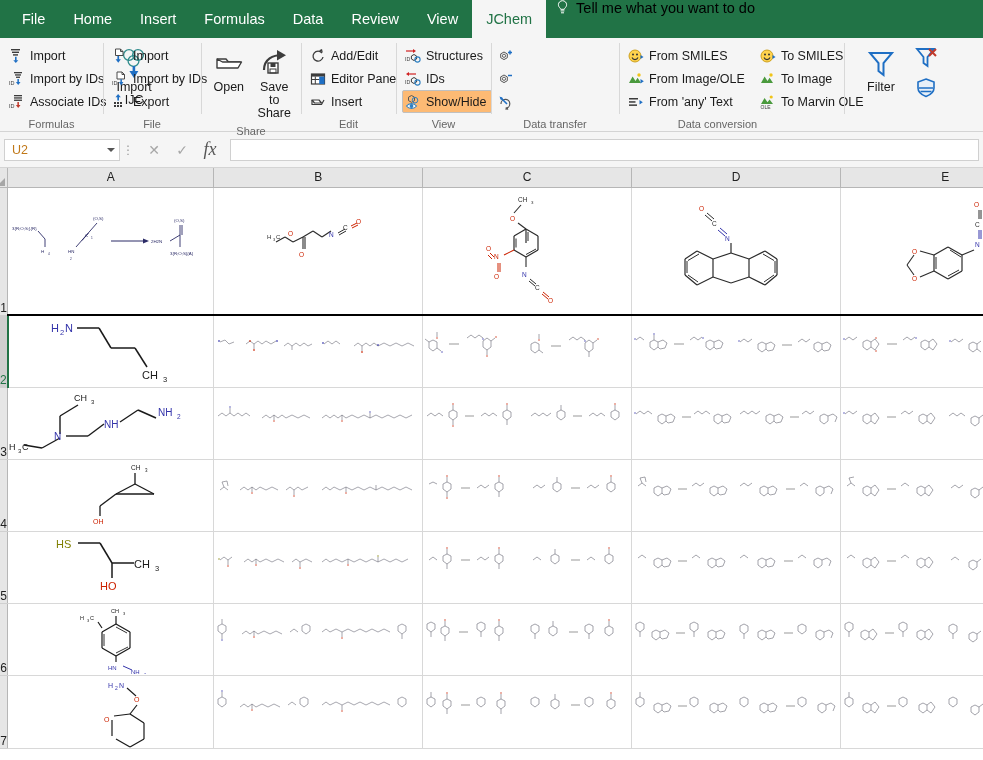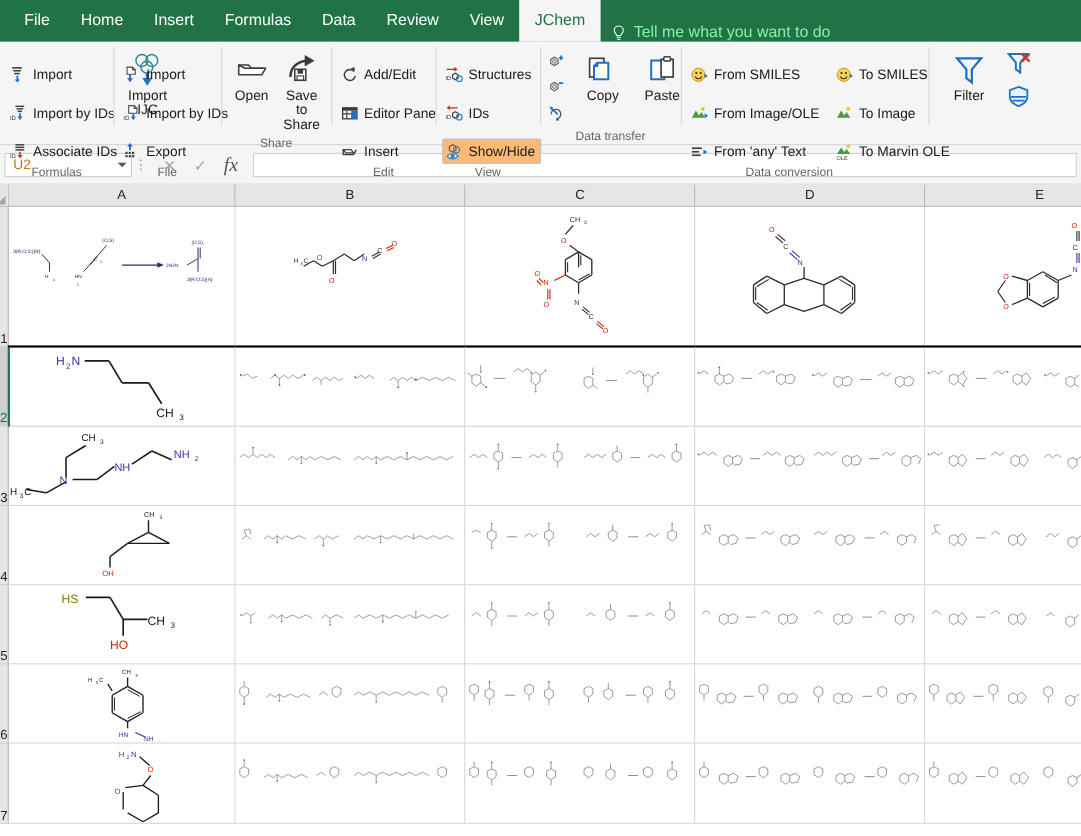--- a/index.html
+++ b/index.html
@@ -28,23 +28,23 @@
     font-size: 14.5px;
     white-space: nowrap;
     cursor: pointer;
   }
   .tab.active {
     background: #f5f5f5;
     color: #217346;
   }
   .tellme {
     display: flex;
-    align-items: flex-end;
+    align-items: flex-start;
     gap: 7px;
-    color: #86efac;
+    color: #000000;
     font-size: 14.5px;
     padding: 0 10px;
     height: 38px;
     white-space: nowrap;
   }
   .bulb { width: 13px; height: 15px; flex: 0 0 auto; }
 
   
   .ribbon {
     height: 94px;
@@ -89,21 +89,20 @@
     align-items: center;
     gap: 5px;
     height: 23px;
     padding: 0 5px 0 2px;
     font-size: 12.5px;
     color: #1a1a1a;
     white-space: nowrap;
     cursor: pointer;
     border: 1px solid transparent;
     border-radius: 2px;
-    margin-top: 12px;
   }
   .sbtn.sel { background: #fdba74; border-color: #c0c0c0; }
   .col { display: flex; flex-direction: column; }
 
   
   .bbtn {
     display: flex;
     flex-direction: column;
     justify-content: flex-start;
     width: 52px;
@@ -459,42 +458,20 @@
             <path d="M10 3.5 h4" stroke="#1f6fc4" stroke-width="1.5"></path>
           </svg>
         </div>
         <div class="ibtn">
           <svg class="ico" viewBox="0 0 16 16">
             <path d="M3 9 A4.4 4.4 0 1 1 7.6 13.2" fill="none" stroke="#555" stroke-width="1.2"></path>
             <path d="M9.5 11.8 L7 14.4 L10.3 14.8 Z" fill="#555"></path>
             <path d="M2.5 2.5 L9 9" stroke="#1f6fc4" stroke-width="1.6"></path>
             <path d="M1.5 1.5 L5 3 L3 5.2 Z" fill="#1f6fc4"></path>
           </svg>
-        </div>
-      </div>
-      <div style="display:flex;gap:2px;margin-left:4px;">
-        <div class="bbtn">
-          <span class="bico">
-            <svg width="28" height="28" viewBox="0 0 28 28">
-              <rect x="2" y="3" width="13" height="17" fill="#fff" stroke="#3c3c3c" stroke-width="1.5"></rect>
-              <path d="M9 7 h10 v15 h-13 v-12 z" fill="#fff" stroke="#1f6fc4" stroke-width="1.8"></path>
-              <path d="M9 7 v3 h-3" fill="none" stroke="#1f6fc4" stroke-width="1.8"></path>
-            </svg>
-          </span>
-          <span class="blbl">Copy</span>
-        </div>
-        <div class="bbtn">
-          <span class="bico">
-            <svg width="28" height="28" viewBox="0 0 28 28">
-              <path d="M4 5 h12 v17 h-12 z" fill="#fff" stroke="#1f6fc4" stroke-width="1.8"></path>
-              <rect x="13" y="4" width="11" height="16" fill="#fff" stroke="#3c3c3c" stroke-width="1.5"></rect>
-              <rect x="15.5" y="1.5" width="6" height="4" rx="1" fill="#fff" stroke="#3c3c3c" stroke-width="1.4"></rect>
-            </svg>
-          </span>
-          <span class="blbl">Paste</span>
         </div>
       </div>
     </div>
     <div class="group-label">Data transfer</div>
   </div>
 
   <div class="group" style="width:225px">
     <div class="group-body" style="gap:6px;">
       <div class="col">
         <div class="sbtn">

